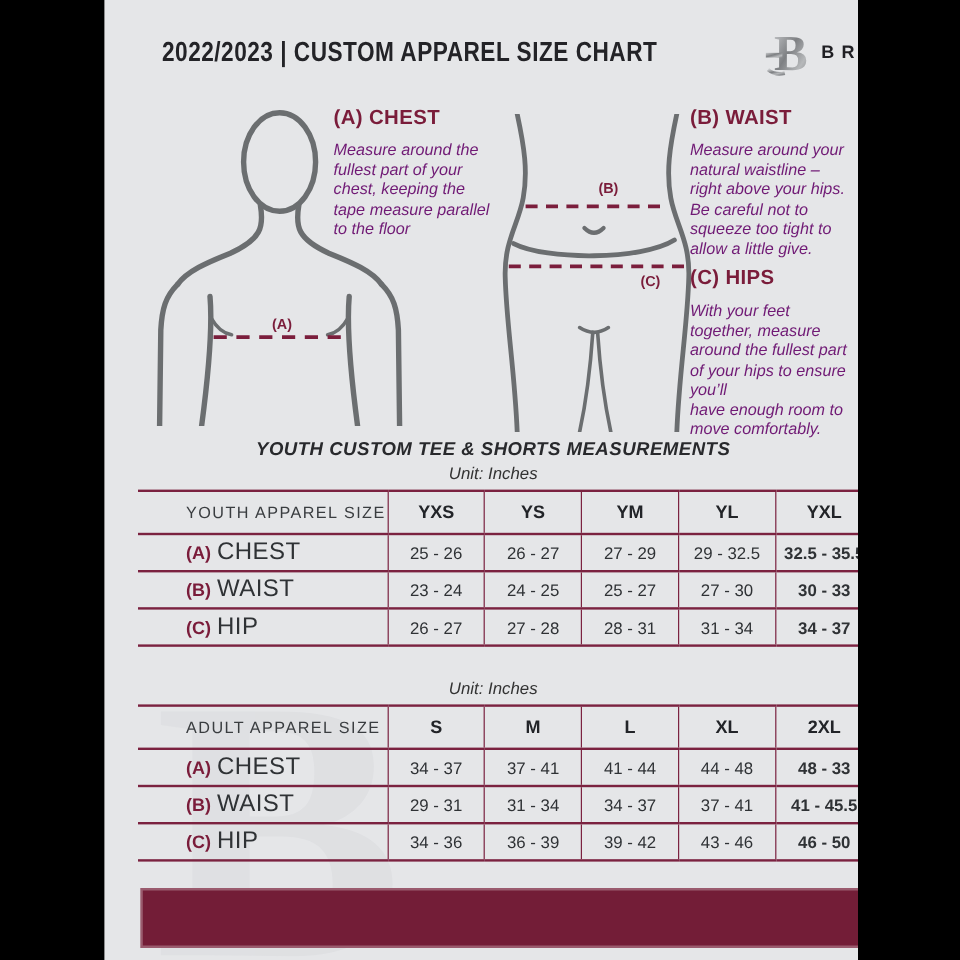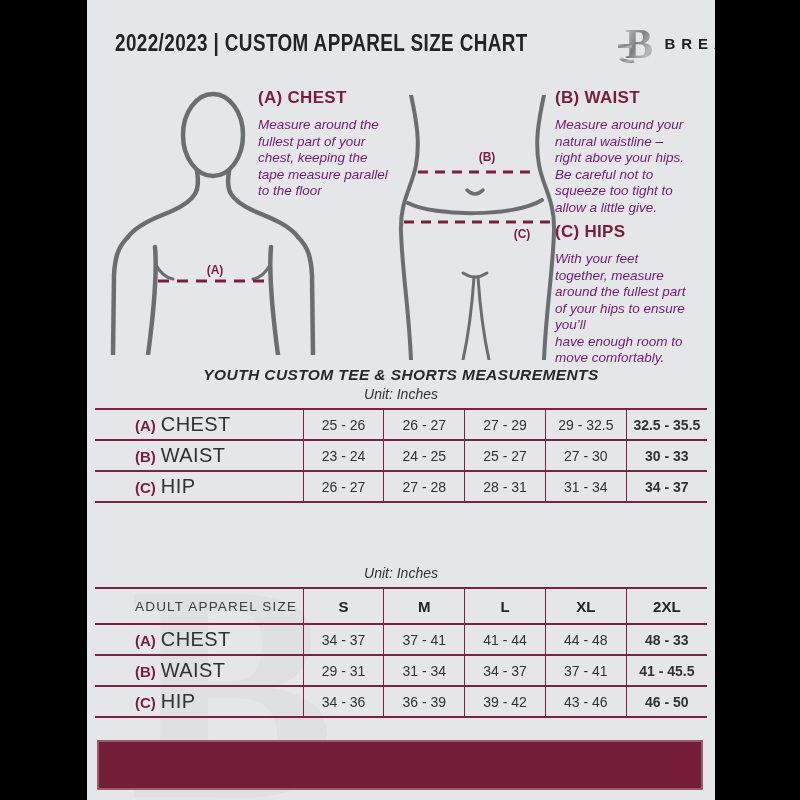--- a/index.html
+++ b/index.html
@@ -5,21 +5,21 @@
   html,body{margin:0;padding:0;background:#000;}
   .canvas{position:relative;width:800px;height:800px;background:#000;overflow:hidden;
           font-family:"Liberation Sans",sans-serif;}
   .page{position:absolute;left:87px;top:0;width:628px;height:800px;background:#e5e6e8;overflow:hidden;}
 
   
   .watermark{position:absolute;left:42px;top:538px;font-family:"Liberation Serif",serif;
              font-weight:bold;font-size:310px;line-height:1;color:#dcdde0;opacity:.65;z-index:0;
              user-select:none;}
 
-  .layer{position:absolute;inset:0;z-index:1;}
+  .layer{position:absolute;inset:0;z-index:1;margin-left:20px;}
 
   
   .header{position:absolute;left:28px;right:24px;top:20px;height:46px;display:flex;
           align-items:center;justify-content:space-between;}
   .hdr-title{font-size:23px;font-weight:bold;color:#232327;transform:scaleX(.82);
              transform-origin:left center;white-space:nowrap;letter-spacing:.5px;}
   .logo-wrap{display:flex;align-items:center;gap:10px;}
   .brand{font-size:15px;font-weight:bold;letter-spacing:6px;color:#1f1f23;}
 
   
@@ -154,20 +154,28 @@
       <table class="size" style="top:408px;">
         <colgroup>
             <col class="c0">
             <col class="cs">
             <col class="cs">
             <col class="cs">
             <col class="cs">
             <col class="cs">
           </colgroup>
         <tbody>
+            <tr class="thead">
+          <td>YOUTH APPAREL SIZE</td>
+          <td>YXS</td>
+          <td>YS</td>
+          <td>YM</td>
+          <td>YL</td>
+          <td>YXL</td>
+        </tr>
         <tr class="drow">
           <td><span class="pfx">(A)</span><span class="lbl">CHEST</span></td>
           <td>25 - 26</td>
           <td>26 - 27</td>
           <td>27 - 29</td>
           <td>29 - 32.5</td>
           <td>32.5 - 35.5</td>
         </tr>
         <tr class="drow">
           <td><span class="pfx">(B)</span><span class="lbl">WAIST</span></td>

